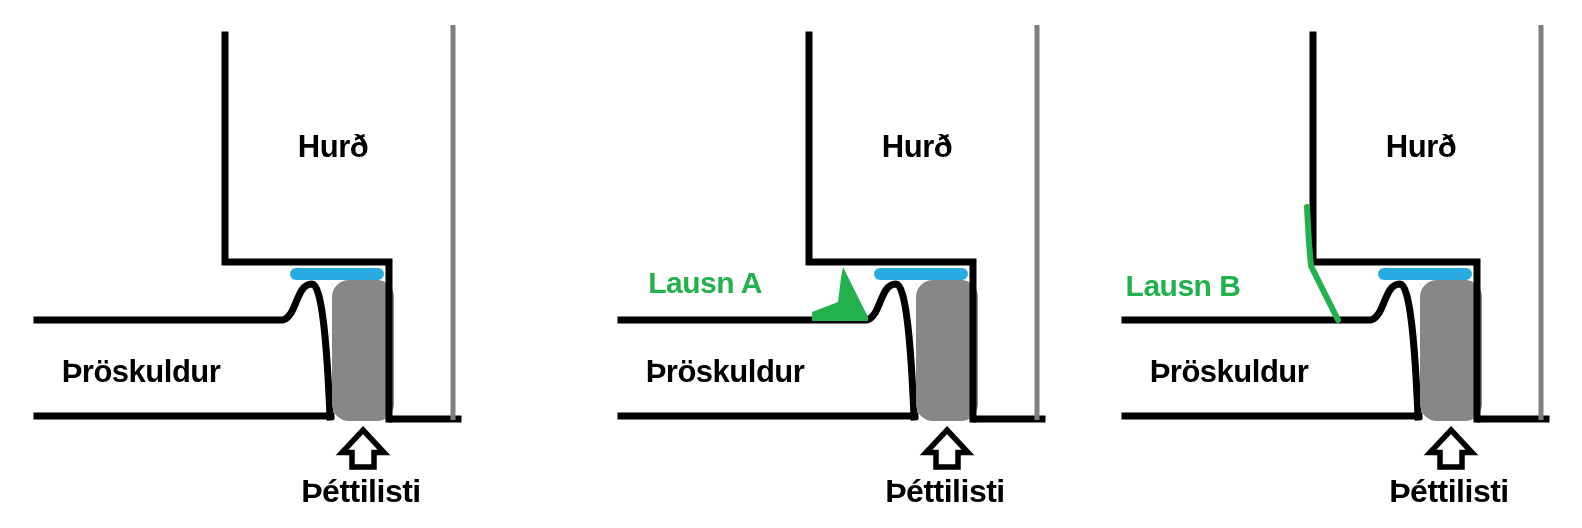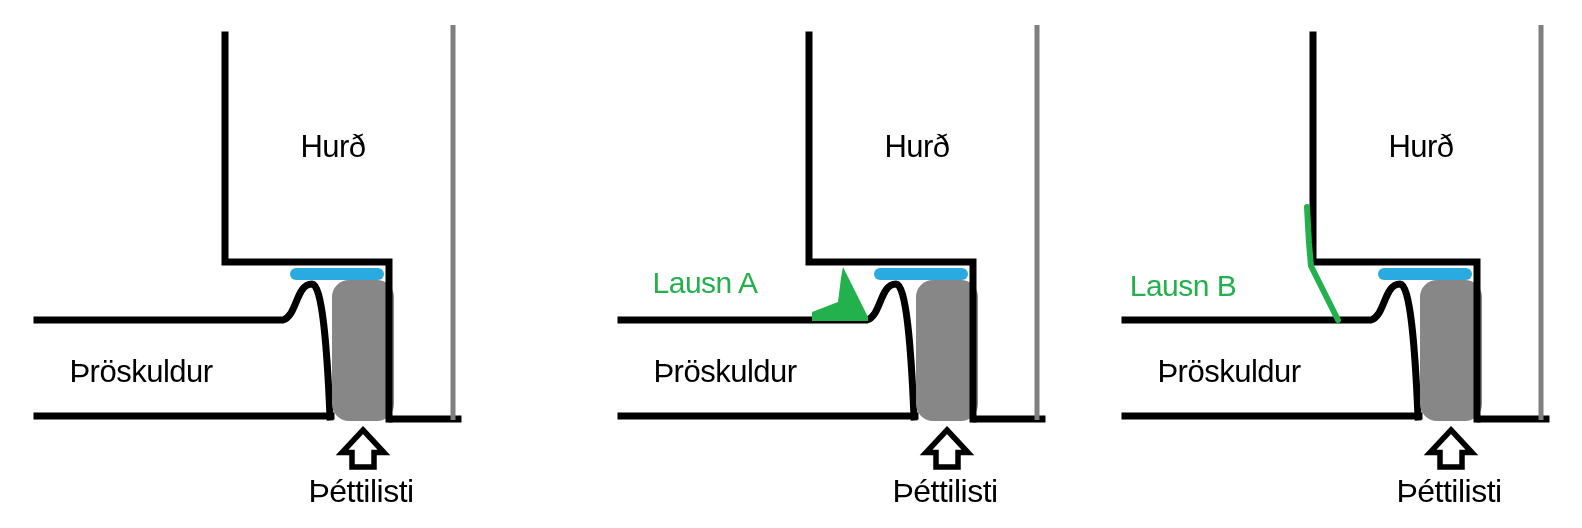--- a/index.html
+++ b/index.html
@@ -10,20 +10,21 @@
     --solution-green:#22B14C;
     --background:#FFFFFF;
   }
   html,body{margin:0;padding:0;background:var(--background);}
   .stage{
     position:relative;
     width:1582px;height:516px;
     background:var(--background);
     font-family:"Liberation Sans", sans-serif;
     overflow:hidden;
+    font-weight:bold;
   }
   svg{display:block;}
   .stroke-main{stroke:var(--line-black);stroke-width:7;fill:none;stroke-linecap:square;stroke-linejoin:miter;}
   .stroke-frame{stroke:var(--frame-gray);stroke-width:5;fill:none;stroke-linecap:butt;}
   .seal-blue{fill:var(--seal-blue);}
   .gasket-gray{fill:var(--gasket-gray);}
   .solution-fill{fill:var(--solution-green);}
   .solution-stroke{stroke:var(--solution-green);stroke-width:6;fill:none;stroke-linecap:round;stroke-linejoin:round;}
   .arrow-shape{fill:#FFFFFF;stroke:var(--line-black);stroke-width:5.5;stroke-linejoin:miter;}
   text{fill:var(--line-black);letter-spacing:-0.5px;}

